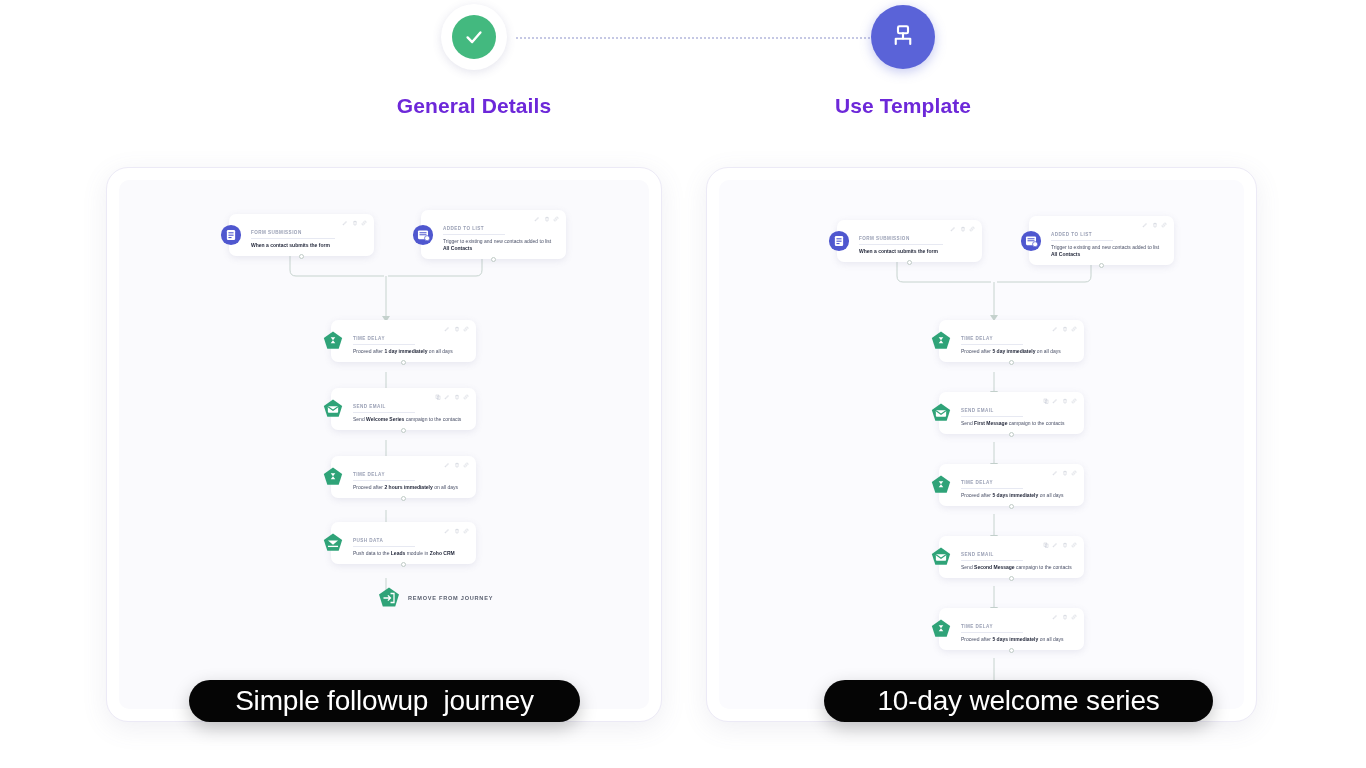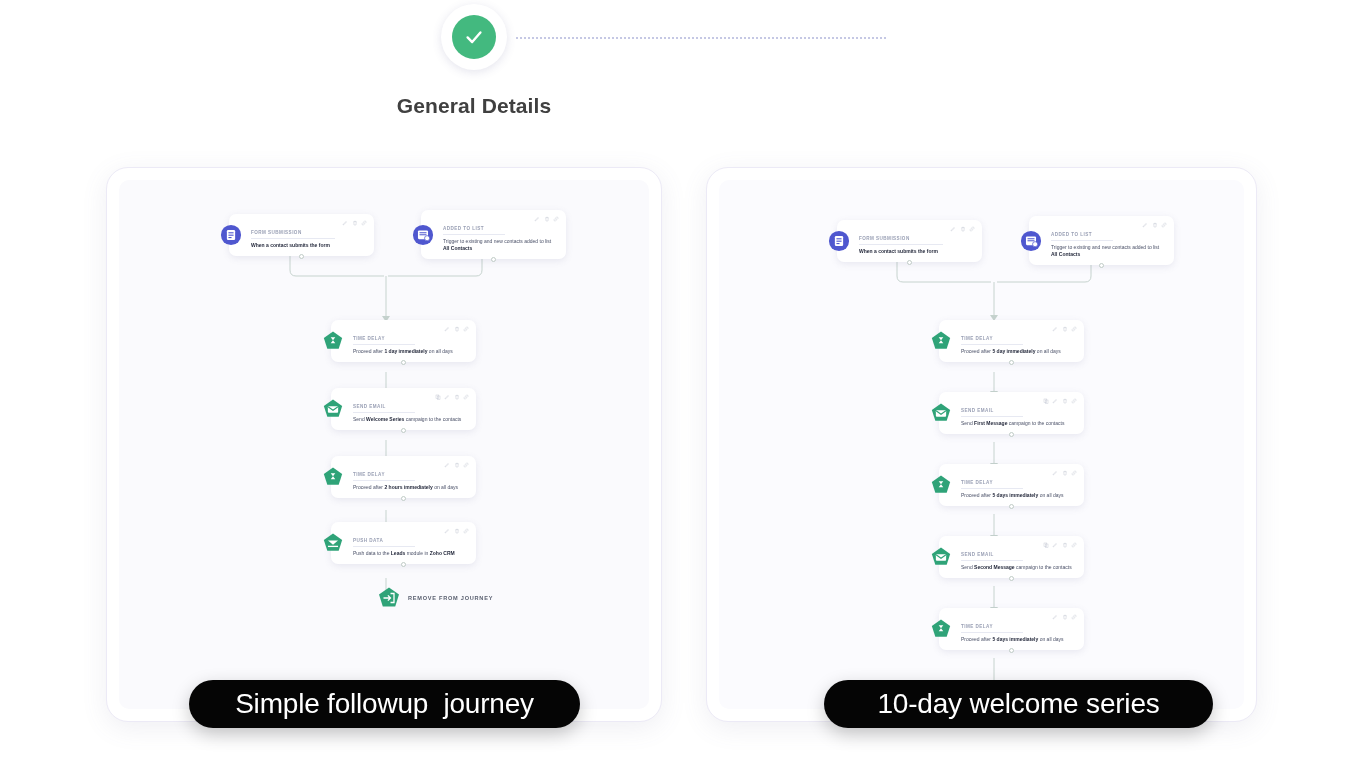--- a/index.html
+++ b/index.html
@@ -38,21 +38,21 @@
   }
   .step-inner-template {
     width: 64px; height: 64px; border-radius: 50%;
     background: #5a63d8;
     display: flex; align-items: center; justify-content: center;
     box-shadow: 0 3px 12px rgba(90,99,216,0.35);
   }
   .step-label {
     margin-top: 24px;
     font-size: 21px; font-weight: bold;
-    color: #404040;
+    color: #6d28d9;
     letter-spacing: 0.1px;
     white-space: nowrap;
   }
   .connector {
     position: absolute;
     left: 516px; top: 37px; width: 370px; height: 2px;
     border-top: 2px dotted #c5c8e4;
   }
 
   
@@ -123,21 +123,21 @@
     font-size: 5.6px; font-weight: bold; letter-spacing: 0.75px;
     color: #5a6070;
   }
 
   
   .pill {
     position: absolute;
     background: #050505;
     color: #ffffff;
     border-radius: 40px;
-    height: 48px;
+    height: 42px;
     display: flex; align-items: center; justify-content: center;
     font-size: 28px;
     letter-spacing: -0.2px;
     white-space: pre;
     box-shadow: 0 6px 18px rgba(0,0,0,0.22);
   }
   .pill-left  { left: 189px; top: 680px; width: 391px; }
   .pill-right { left: 824px; top: 680px; width: 389px; }
 </style>
 </head>
@@ -153,20 +153,32 @@
       <div class="step-bubble">
         <div class="step-inner-check">
           <svg width="22" height="22" viewBox="0 0 24 24" fill="none">
             <path d="M5 12.5 L10 17.5 L19 7" stroke="#ffffff" stroke-width="2.6" stroke-linecap="round" stroke-linejoin="round"></path>
           </svg>
         </div>
       </div>
       <div class="step-label">General Details</div>
     </div>
 
+    <div class="step step-template">
+      <div class="step-bubble plain">
+        <div class="step-inner-template">
+          <svg width="30" height="30" viewBox="0 0 24 24" fill="none">
+            <rect x="8" y="3.4" width="8" height="5.6" rx="1.1" stroke="#ffffff" stroke-width="1.7"></rect>
+            <path d="M12 9 V13.2" stroke="#ffffff" stroke-width="1.7" stroke-linecap="round"></path>
+            <path d="M6.2 17.6 V13.4 H17.8 V17.6" stroke="#ffffff" stroke-width="1.7" stroke-linecap="round" stroke-linejoin="round"></path>
+          </svg>
+        </div>
+      </div>
+      <div class="step-label">Use Template</div>
+    </div>
   </div>
 
   <div class="card card-left">
     <div class="canvas">
 
       <svg class="flow-svg" width="532" height="531">
         <g stroke="#c6d3ce" stroke-width="1" fill="none">
           <path d="M171 62 L171 90 Q171 96 177 96 L265 96"></path>
           <path d="M363 62 L363 90 Q363 96 357 96 L269 96"></path>
           <path d="M267 96 L267 139"></path>

